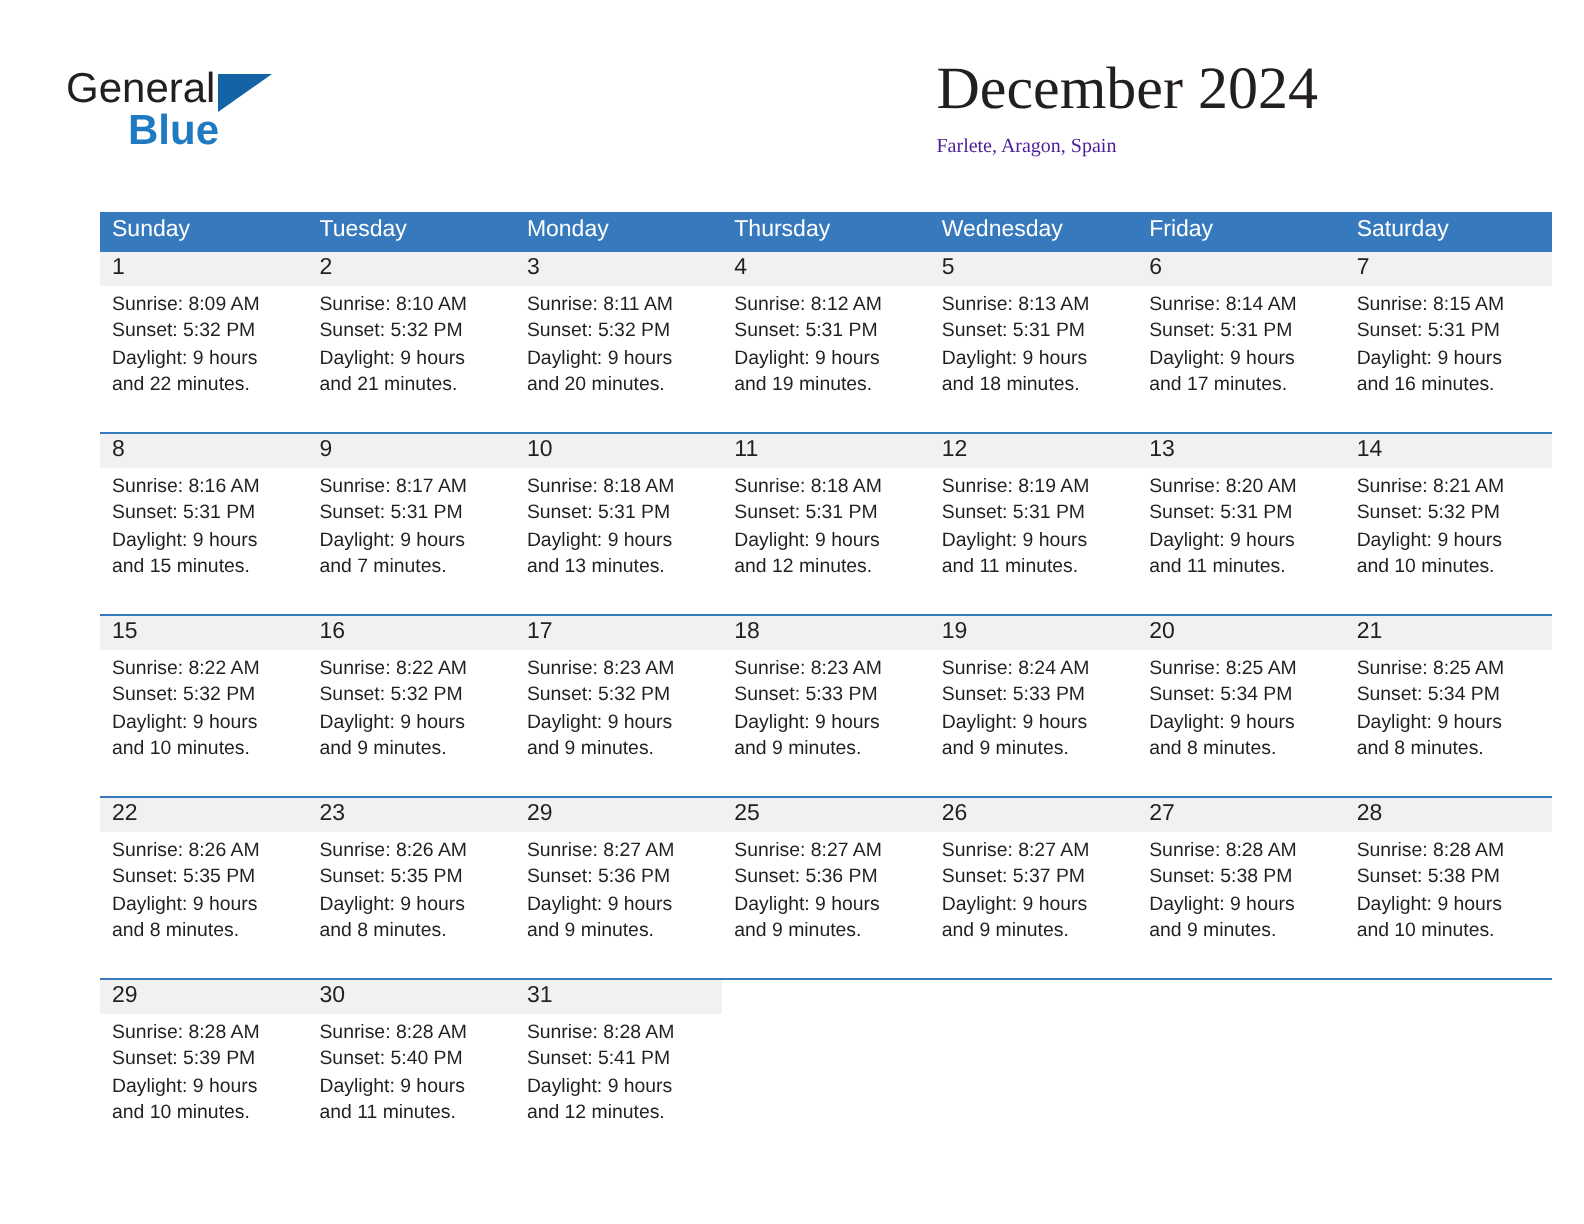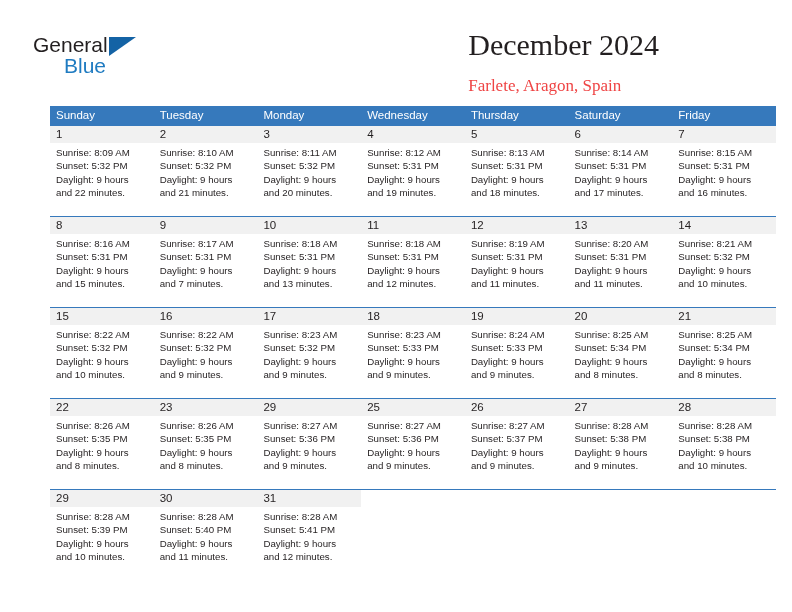--- a/index.html
+++ b/index.html
@@ -47,20 +47,21 @@
     line-height: 1;
   }
   .logo-blue {
     position: absolute;
     left: 31px;
     top: 21px;
     font-size: 21px;
     color: #1f7bc1;
     font-family: "Liberation Sans", sans-serif;
     line-height: 1;
+    font-weight: bold;
   }
   .logo-triangle {
     position: absolute;
     left: 76px;
     top: 3px;
     width: 0;
     height: 0;
     border-left: 27px solid #1463a5;
     border-bottom: 19px solid transparent;
   }
@@ -73,24 +74,24 @@
     font-family: Liberation Serif, serif;
   }
   .cal-title {
     font-size: 30px;
     font-weight: normal;
     color: #231f20;
     line-height: 34px;
     white-space: nowrap;
   }
   .cal-subtitle {
-    font-size: 17px;
-    color: #ef4444;
+    font-size: 10px;
+    color: #4c1d95;
     line-height: 20px;
-    margin-top: 14px;
+    margin-top: 2px;
     white-space: nowrap;
   }
 
   
   .calendar {
     position: absolute;
     left: 50px;
     top: 106px;
     width: 726px;
   }
@@ -173,24 +174,24 @@
     </div>
 
   </div>
 
   <div class="calendar">
 
     <div class="weekday-row">
       <div class="weekday">Sunday</div>
       <div class="weekday">Tuesday</div>
       <div class="weekday">Monday</div>
+      <div class="weekday">Thursday</div>
       <div class="weekday">Wednesday</div>
-      <div class="weekday">Thursday</div>
+      <div class="weekday">Friday</div>
       <div class="weekday">Saturday</div>
-      <div class="weekday">Friday</div>
     </div>
 
     <div class="week-row">
       <div class="day-cell">
         <div class="day-number-band">
             <span class="day-number">1</span>
           </div>
         <div class="day-info">
           <div>Sunrise: 8:09 AM</div>
           <div>Sunset: 5:32 PM</div>

